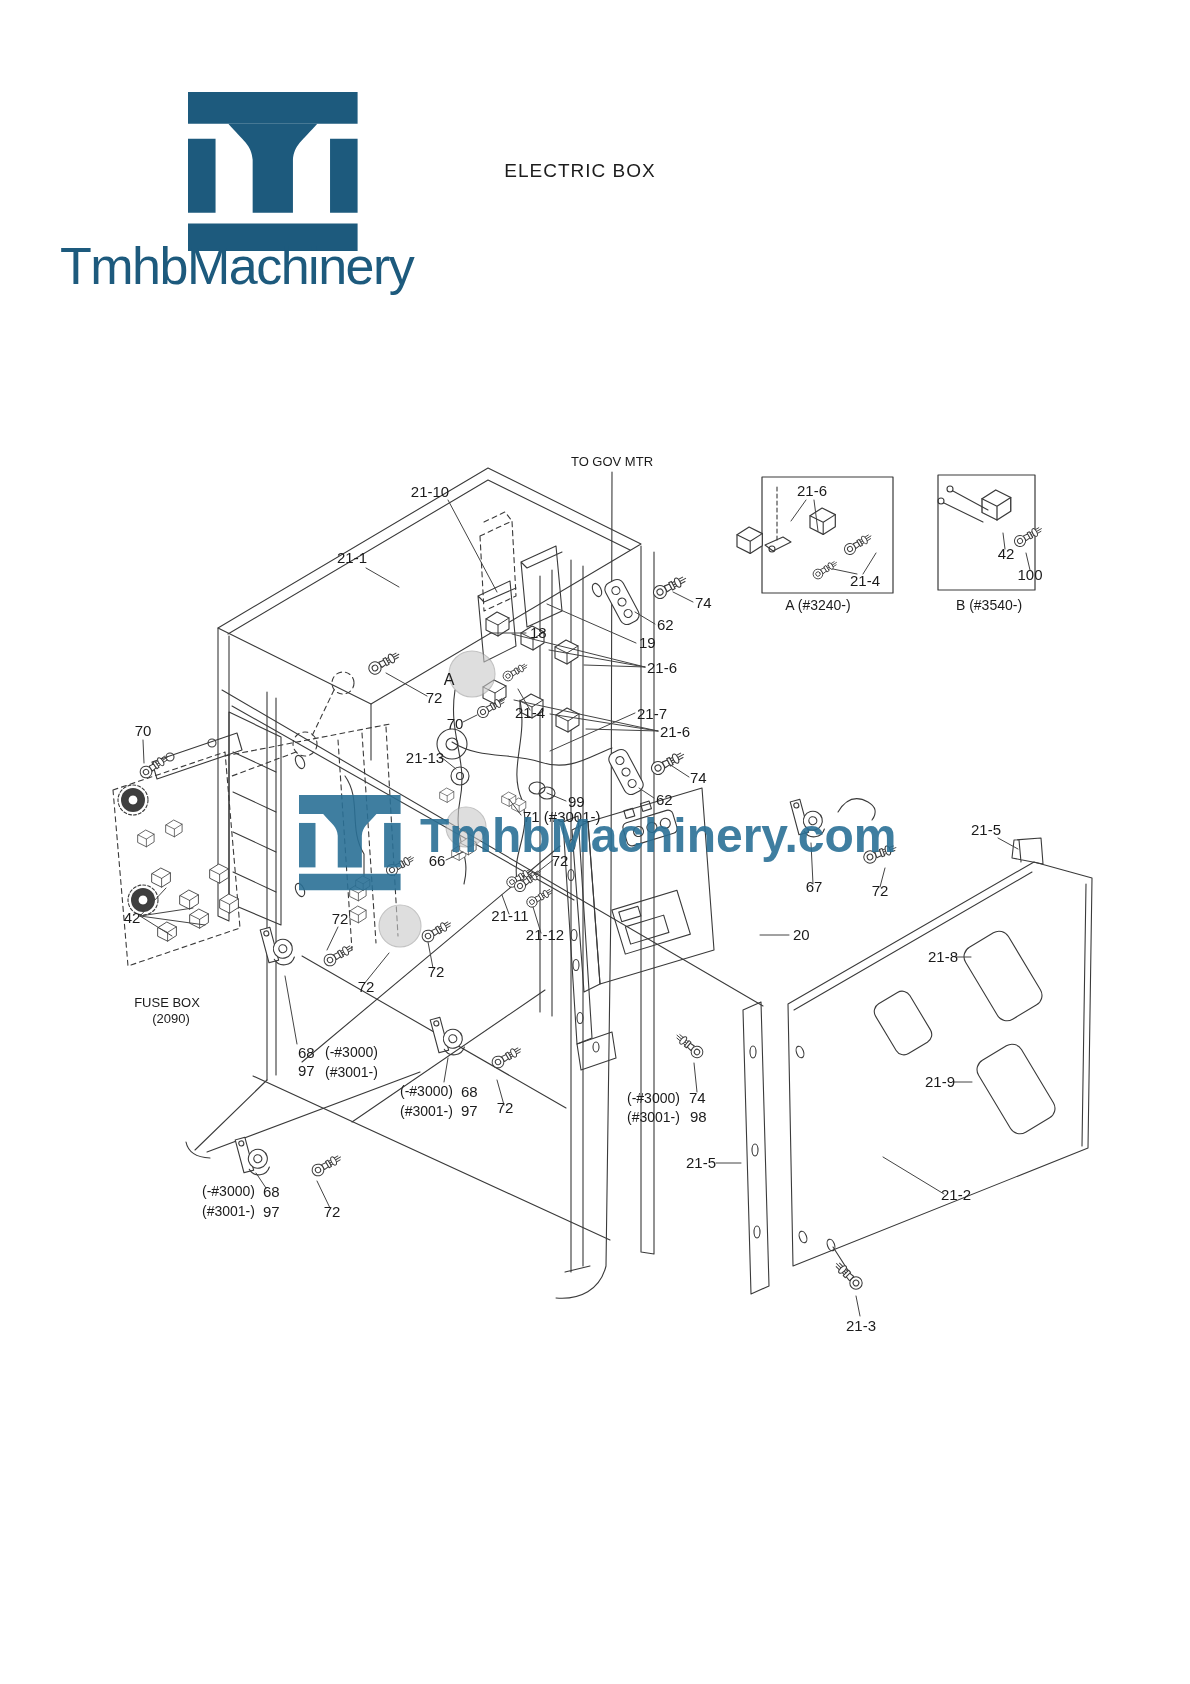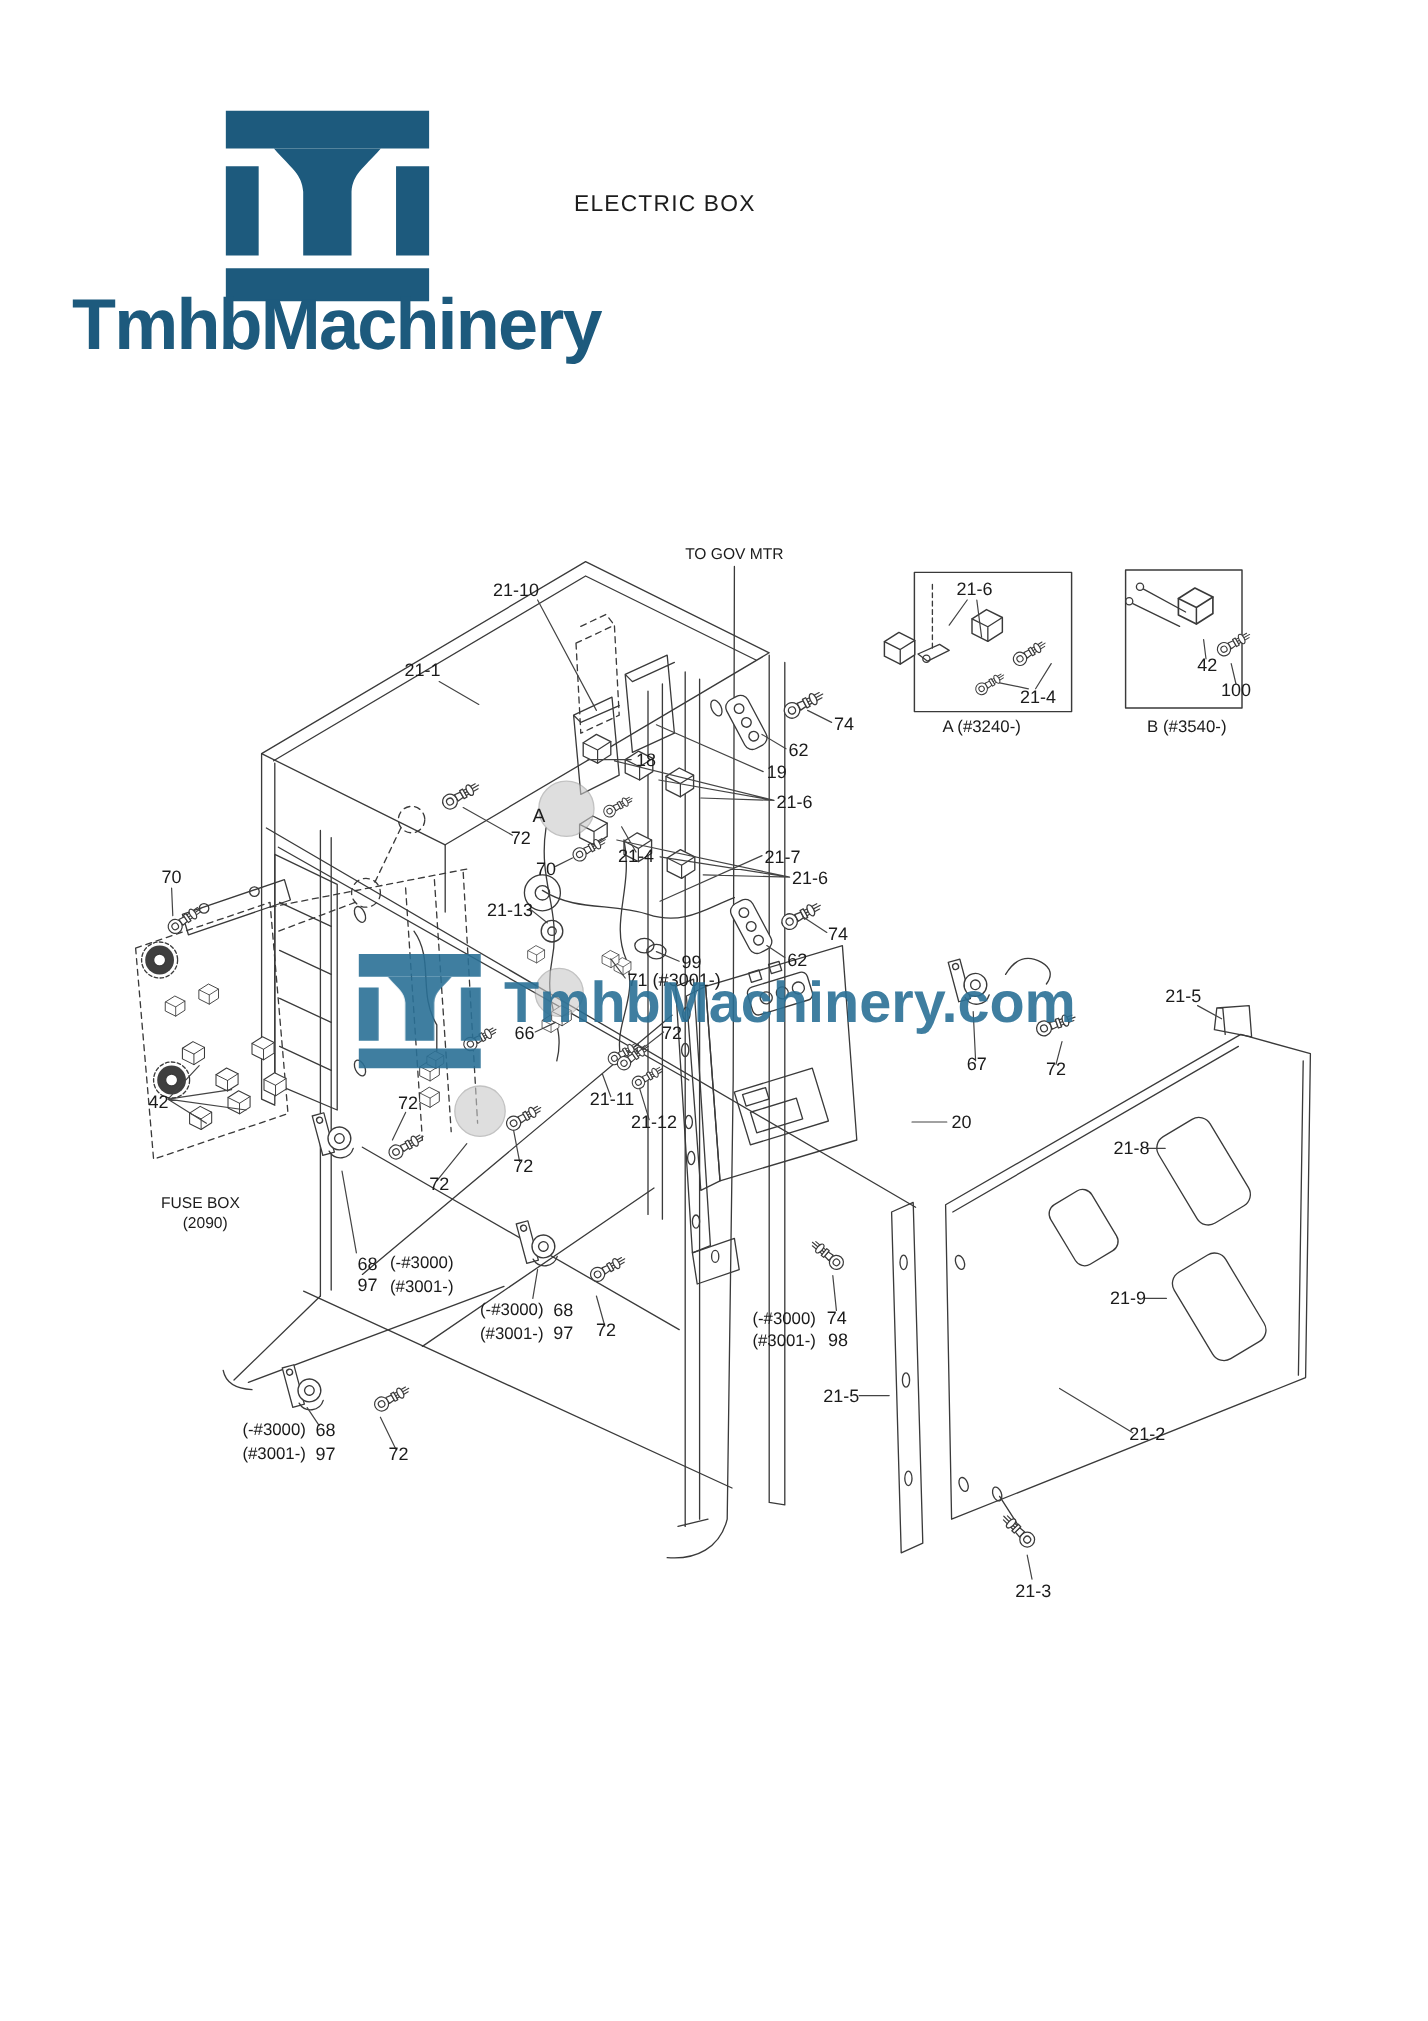--- a/index.html
+++ b/index.html
@@ -1,20 +1,20 @@
 <!DOCTYPE html>
 <html style="--brand: #1d5a7d; --wm: #2a7096;"><head>
 <meta charset="utf-8">
 <style>
   html,body{margin:0;padding:0;background:#fff;}
   .page{position:relative;width:1190px;height:1684px;background:#fff;overflow:hidden;
         font-family:"Liberation Sans",sans-serif;}
-  .brand-text{position:absolute;left:60px;top:236px;font-size:60px;font-weight:bold;
+  .brand-text{position:absolute;left:60px;top:236px;font-size:52px;font-weight:normal;
         letter-spacing:-1.5px;color:var(--brand);}
-  .doc-title{position:absolute;left:444px;top:160px;width:220px;text-align:center;
+  .doc-title{position:absolute;left:470px;top:160px;width:220px;text-align:center;
         font-size:19px;letter-spacing:1px;color:#1c1c1c;}
   .logo-svg{position:absolute;left:188px;top:92px;}
   .diagram-svg{position:absolute;left:0;top:0;}
   .brandfill{fill:var(--brand);}
   .wmfill{fill:var(--wm);}
   svg text{font-family:"Liberation Sans",sans-serif;fill:#1b1b1b;}
   .wm-text{font-weight:bold;letter-spacing:0px;}
 </style>
 </head>
 <body>

